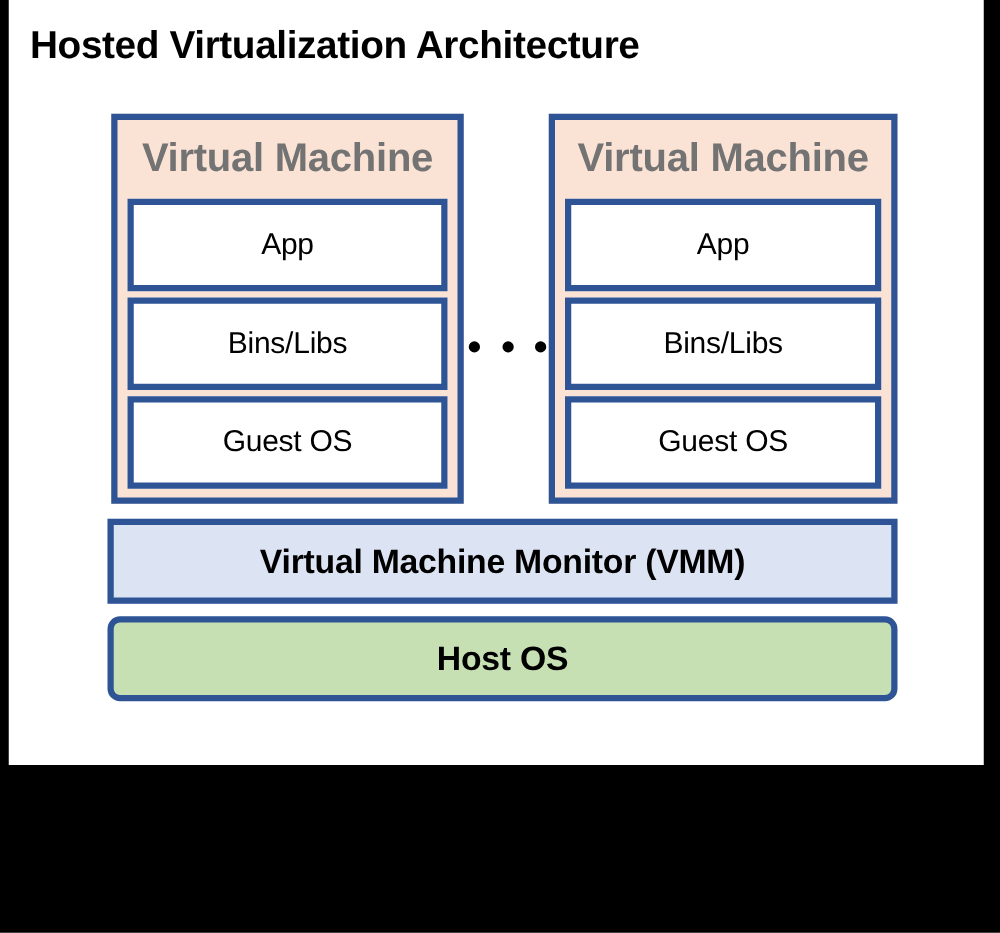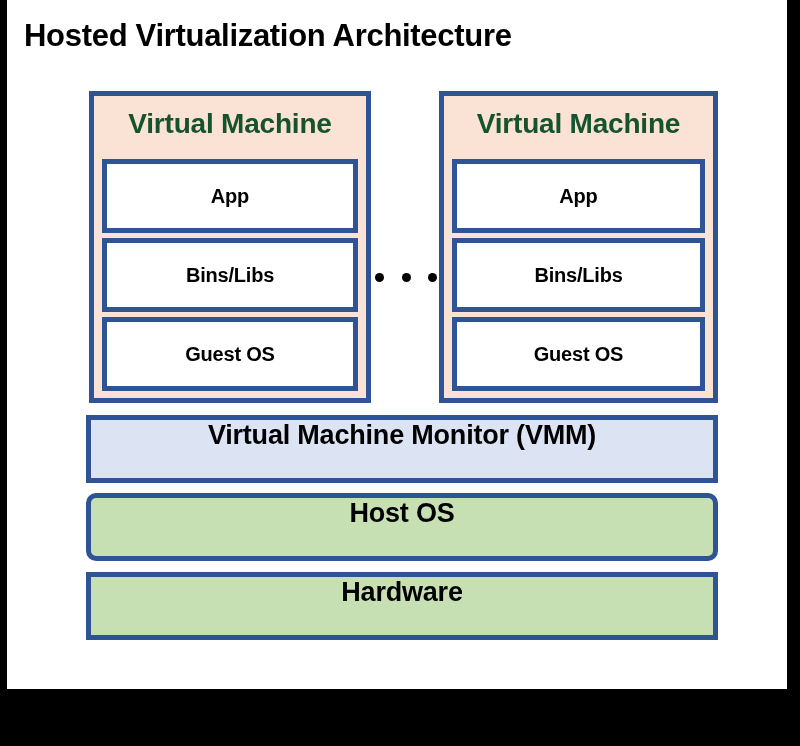--- a/index.html
+++ b/index.html
@@ -10,21 +10,21 @@
   body {
     width: 800px;
     height: 746px;
     font-family: "Liberation Sans", sans-serif;
   }
 
   
   #canvas-frame {
     position: relative;
     width: 800px;
-    height: 689px;
+    height: 612px;
     background: #000000;
     overflow: hidden;
   }
   #canvas {
     position: absolute;
     left: 7px;
     top: 0px;
     width: 780px;
     height: 735px;
     background: #ffffff;
@@ -54,23 +54,23 @@
   }
   #vm-left  { left: 82px;  width: 282px; }
   #vm-right { left: 432px; width: 279px; }
 
   .vm-title {
     position: absolute;
     left: 0;
     right: 0;
     top: 12px;
     text-align: center;
-    font-size: 28px;
-    font-weight: bold;
-    color: #14532d;
+    font-size: 32px;
+    font-weight: bold;
+    color: #737373;
     letter-spacing: -0.2px;
     white-space: nowrap;
   }
 
   
   .vm-inner-stack {
     position: absolute;
     left: 8px;
     right: 8px;
     top: 63px;
@@ -82,22 +82,22 @@
   .vm-inner-box {
     box-sizing: border-box;
     flex: 1 1 0;
     background: #ffffff;
     border: 5px solid #2E5496;
     display: flex;
     align-items: center;
     justify-content: center;
   }
   .vm-inner-label {
-    font-size: 20px;
-    font-weight: bold;
+    font-size: 24px;
+    font-weight: normal;
     color: #000000;
     letter-spacing: -0.2px;
     white-space: nowrap;
   }
 
   
   #vm-ellipsis {
     position: absolute;
     left: 368px;
     top: 262px;
@@ -116,21 +116,21 @@
 
   
   .layer-bar {
     position: absolute;
     box-sizing: border-box;
     left: 79px;
     width: 632px;
     height: 68px;
     border: 5px solid #2E5496;
     display: flex;
-    align-items: flex-start;
+    align-items: center;
     justify-content: center;
   }
   #layer-vmm      { top: 415px; background: #DCE3F3; }
   #layer-host-os  { top: 493px; background: #C6E0B4; border-radius: 10px; }
   #layer-hardware { top: 572px; background: #C6E0B4; }
 
   .layer-label {
     font-size: 27px;
     font-weight: bold;
     color: #000000;
@@ -198,21 +198,18 @@
         </div>
       </div>
     </div>
 
     <div class="layer-bar" id="layer-vmm">
       <span class="layer-label">Virtual Machine Monitor (VMM)</span>
     </div>
     <div class="layer-bar" id="layer-host-os">
       <span class="layer-label">Host OS</span>
     </div>
-    <div class="layer-bar" id="layer-hardware">
-      <span class="layer-label">Hardware</span>
-    </div>
 
     <div id="footer">
     </div>
 
   </div>
 </div>
 
 </body></html>

